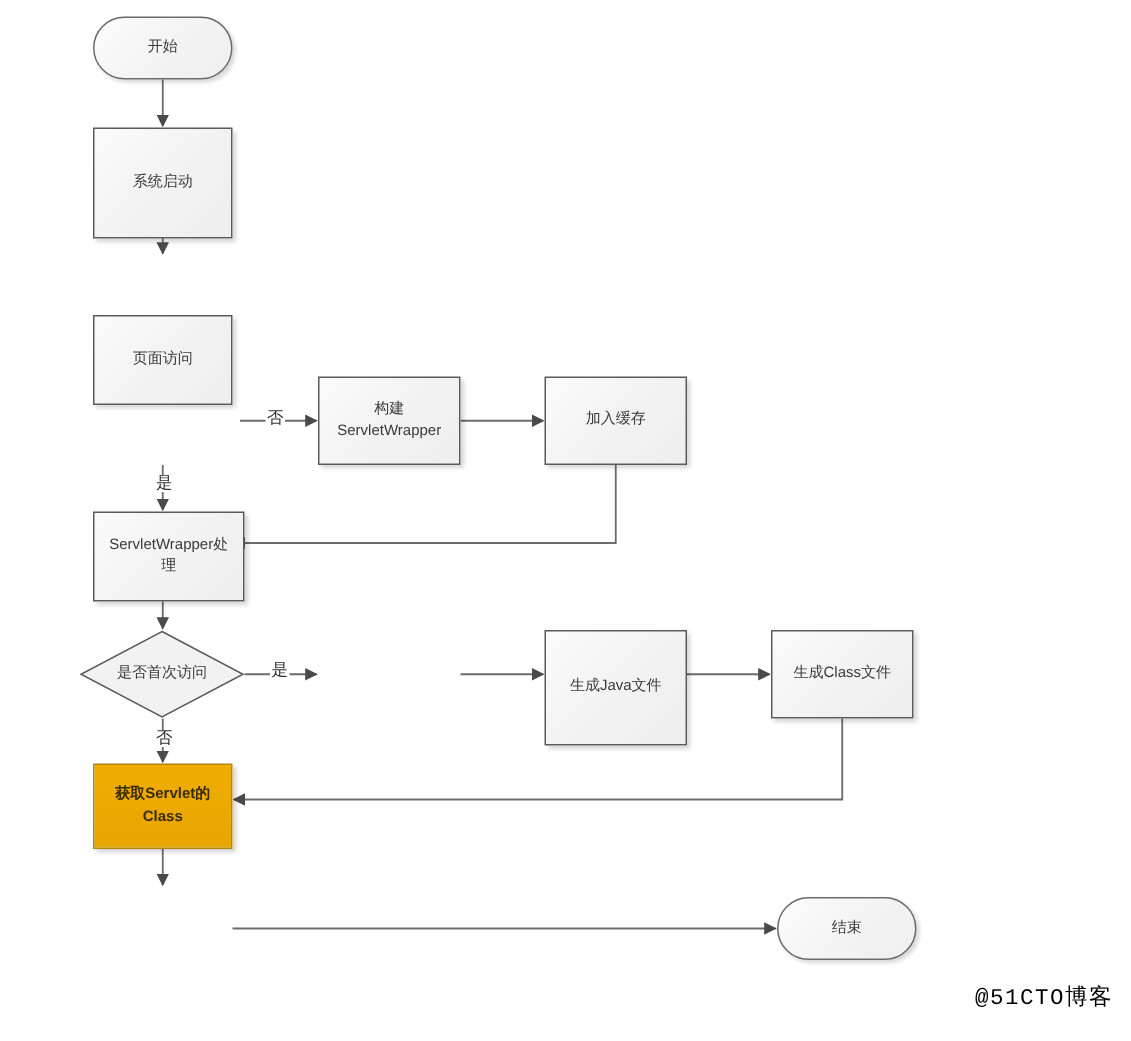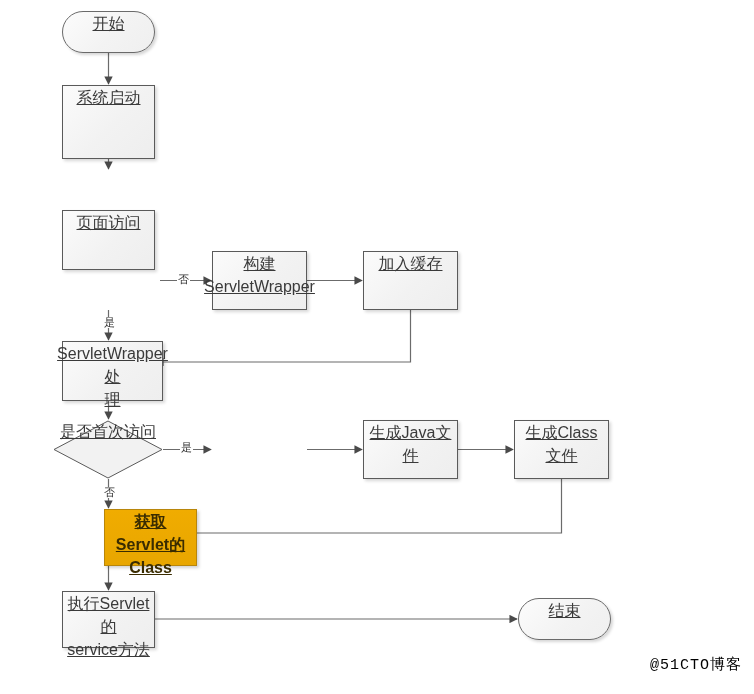--- a/index.html
+++ b/index.html
@@ -21,46 +21,45 @@
     position: absolute;
     left: 0;
     top: 0;
     width: 754px;
     height: 694px;
   }
   .node {
     position: absolute;
     box-sizing: border-box;
     display: flex;
+    align-items: center;
     justify-content: center;
     text-align: center;
-    font-size: 16px;
+    font-size: 10px;
     color: #3a3a3a;
     line-height: 1.45;
     z-index: 5;
-    text-decoration: underline;
   }
   .node.process {
     border: 1px solid #5a5a5a;
     background: linear-gradient(135deg, #fbfbfb 0%, #f2f2f2 55%, #eeeeee 100%);
     box-shadow: 2px 2px 3px rgba(0,0,0,0.16);
   }
   .node.terminator {
     border: 1px solid #6a6a6a;
     border-radius: 24px;
     background: linear-gradient(135deg, #fcfcfc 0%, #f3f3f3 55%, #efefef 100%);
     box-shadow: 2px 2px 3px rgba(0,0,0,0.16);
   }
   .node.highlight {
     border: 1px solid #b8860b;
     background: linear-gradient(180deg, #f0ac00 0%, #e8a600 100%);
     box-shadow: 2px 2px 3px rgba(0,0,0,0.18);
     color: #3a2c00;
     font-weight: bold;
-    margin-left: 42px;
   }
   .node.decision {
     border: none;
     background: transparent;
     box-shadow: none;
   }
   .diamond-svg {
     position: absolute;
     left: 0;
     top: 0;
@@ -165,36 +164,32 @@
   </div>
 
   <div class="node decision" style="left:53px; top:420px; width:110px; height:59px;">
     <svg class="diamond-svg" viewBox="0 0 110 59" preserveAspectRatio="none" xmlns="http://www.w3.org/2000/svg">
       <polygon points="55,1 109,29.5 55,58 1,29.5" fill="#f2f2f2" stroke="#5a5a5a" stroke-width="1"></polygon>
     </svg>
     <span class="node-label">是否首次访问</span>
   </div>
 
 
-  <div class="node process" style="left:363px; top:420px; width:95px; height:59px;">
+  <div class="node process" style="left:363px; top:420px; width:95px; height:77px;">
     <span class="node-label">生成Java文件</span>
   </div>
 
   <div class="node process" style="left:514px; top:420px; width:95px; height:59px;">
     <span class="node-label">生成Class文件</span>
   </div>
 
   <div class="node highlight" style="left:62px; top:509px; width:93px; height:57px;">
     <span class="node-label">获取Servlet的Class</span>
   </div>
 
-  <div class="node process" style="left:62px; top:591px; width:93px; height:57px;">
-    <span class="node-label">执行Servlet的
-service方法</span>
-  </div>
 
   <div class="node terminator" style="left:518px; top:598px; width:93px; height:42px;">
     <span class="node-label">结束</span>
   </div>
 
   <span class="edge-label" style="left:177px; top:274px;">否</span>
   <span class="edge-label" style="left:103px; top:317px;">是</span>
   <span class="edge-label" style="left:180px; top:442px;">是</span>
   <span class="edge-label" style="left:103px; top:487px;">否</span>
 

